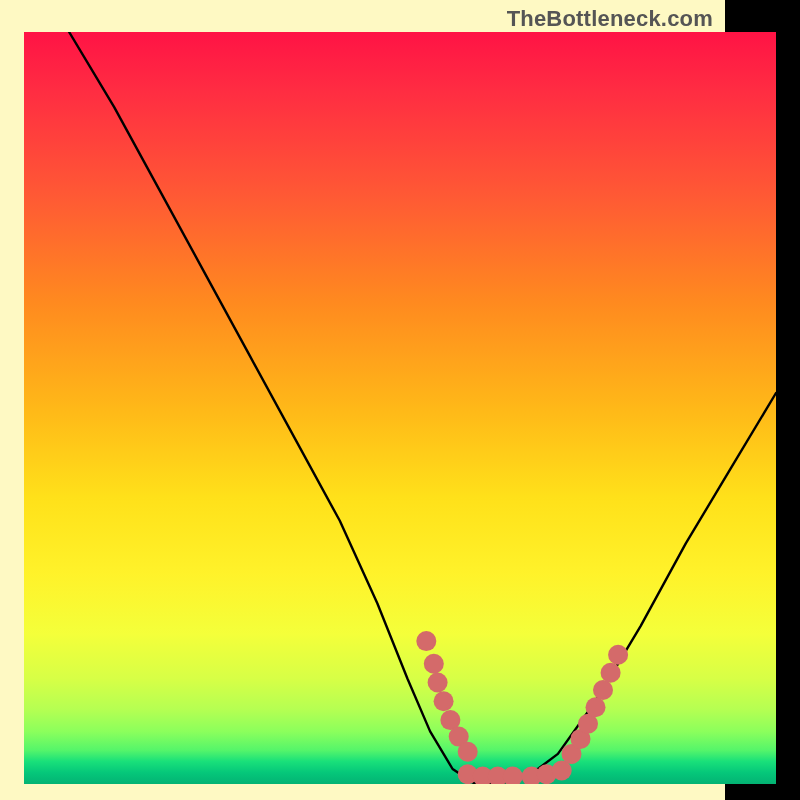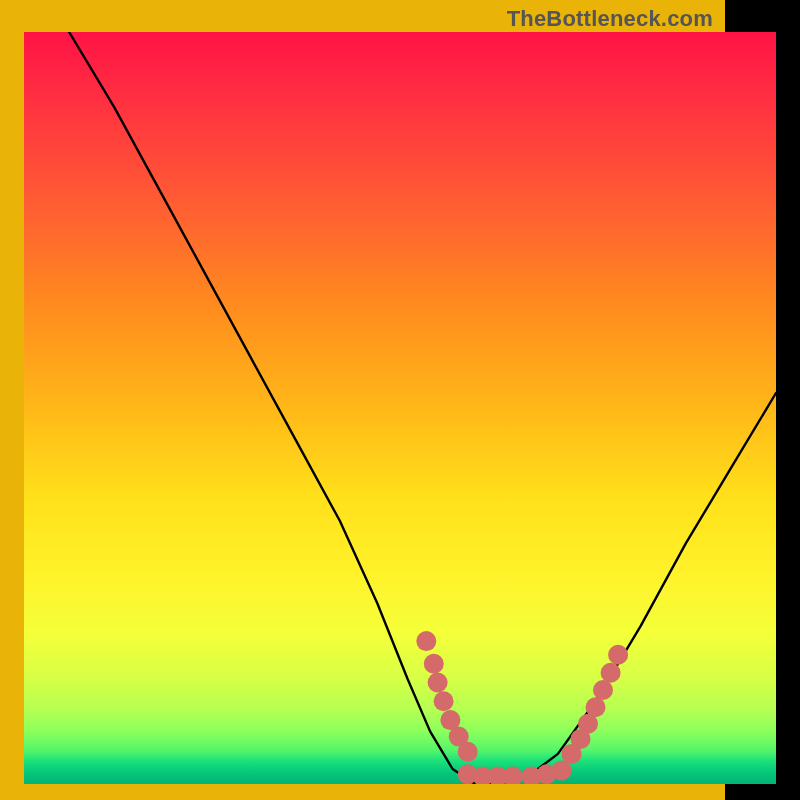--- a/index.html
+++ b/index.html
@@ -8,21 +8,21 @@
     width: 800px;
     height: 800px;
     background: #000;
     overflow: hidden;
     font-family: Arial, Helvetica, sans-serif;
   }
   .outer {
     position: relative;
     width: 725px;
     height: 800px;
-    background: #eab308;
+    background: #fef9c3;
   }
   .watermark {
     position: absolute;
     top: 6px;
     right: 12px;
     color: #555;
     font-size: 22px;
     font-weight: 600;
     letter-spacing: 0.2px;
     z-index: 10;

